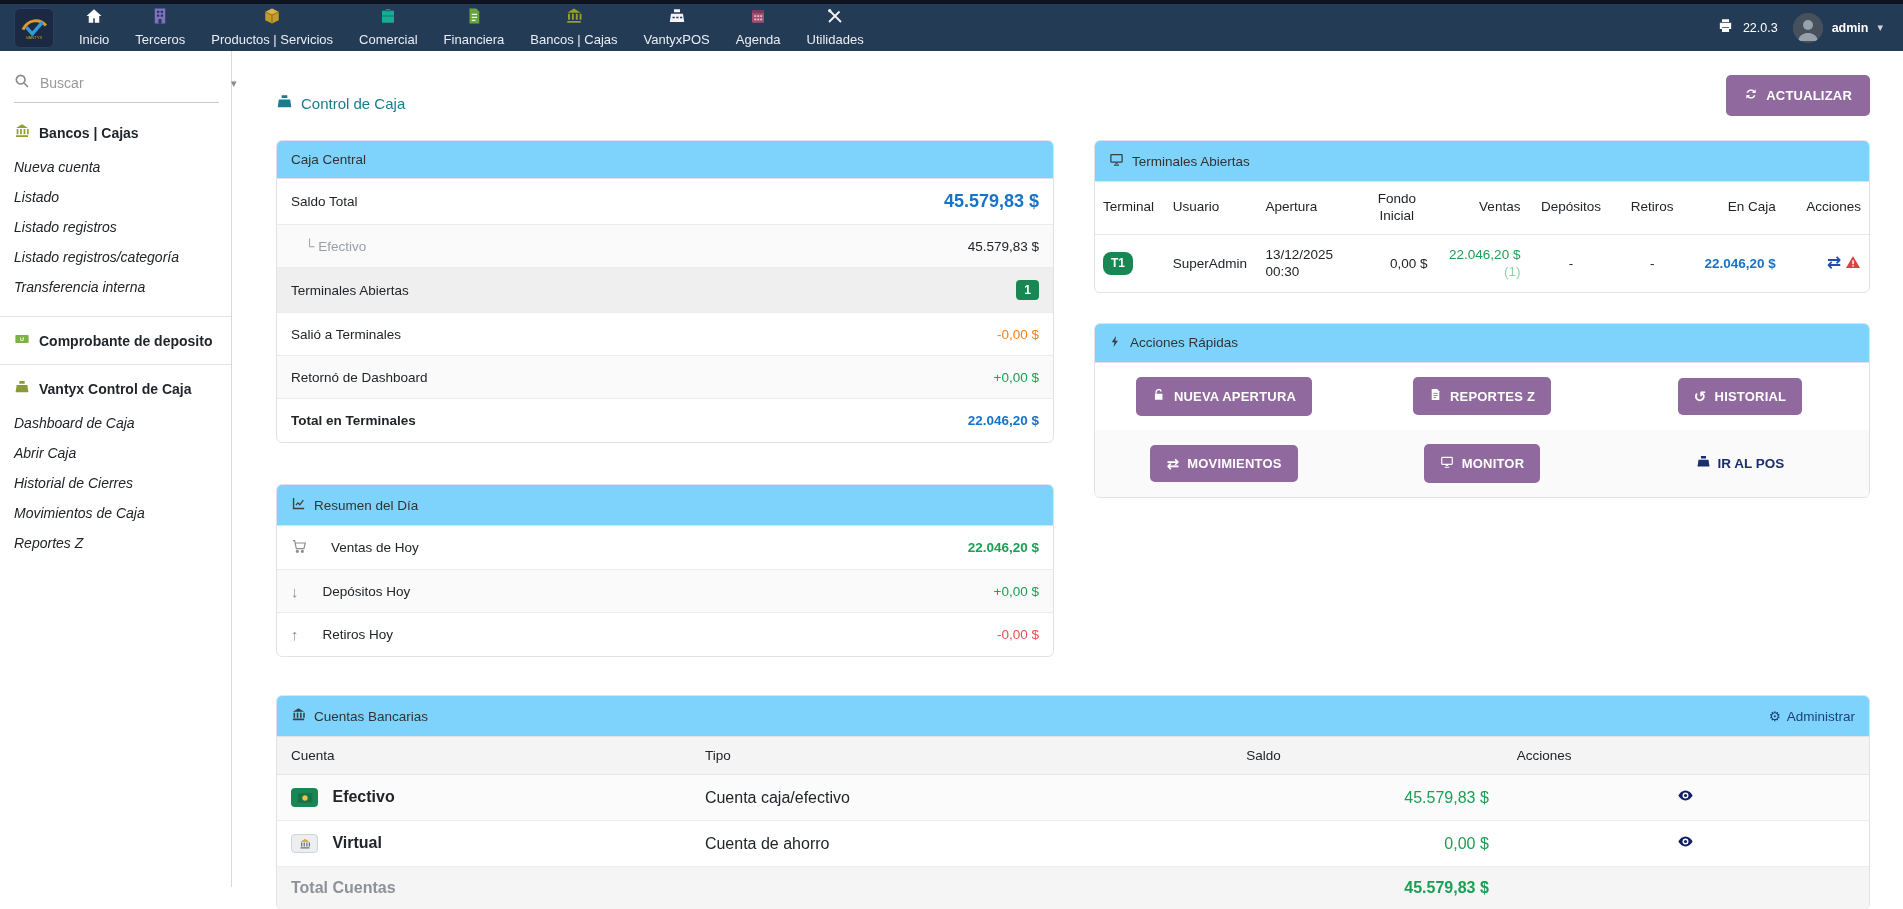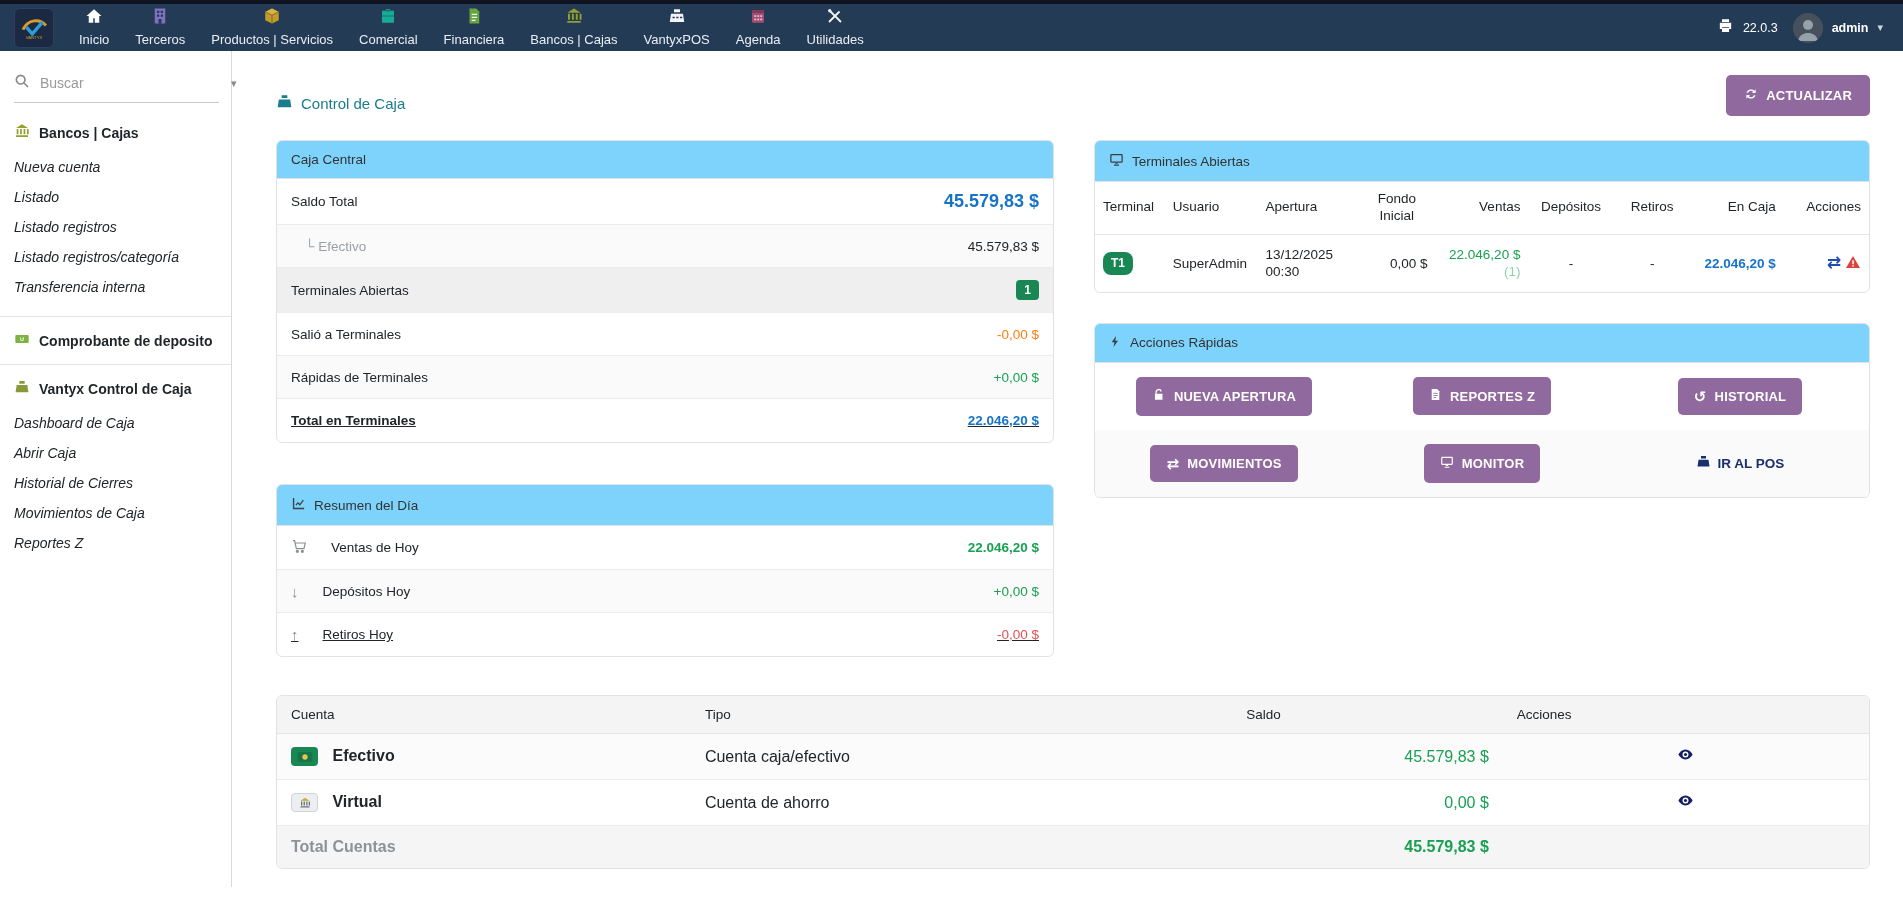--- a/index.html
+++ b/index.html
@@ -67,21 +67,21 @@
 
   .card { border:1px solid #e0e2e5; border-radius:6px; background:#fff; overflow:hidden; }
   .card-header {
     background:#7dd3fc; padding:11px 14px; font-size:13.5px; color:#333;
     border-bottom:1px solid #e0e2e5; display:flex; align-items:center; gap:8px;
   }
   .hdr-ic { color:#3a4045; }
 
   
   .row-line { display:flex; justify-content:space-between; align-items:center; padding:12px 14px; font-size:13.5px; border-bottom:1px solid #ececec; min-height:43px; }
-  .row-line:last-child { border-bottom:none;text-decoration:underline; }
+  .row-line:last-child { border-bottom:none; }
   .bg-alt { background:#fafafa; }
   .bg-sec { background:#efeff0; }
   .lbl-bold { font-weight:bold; }
   .lbl-dim { color:#9aa0a6; }
   .v-blue-lg { color:#1673c8; font-weight:bold; font-size:18px; }
   .v-plain { color:#212529; }
   .v-orange { color:#fd7e14; }
   .v-green { color:#1aa053; }
   .v-green-b { color:#1aa053; font-weight:bold; }
   .v-blue { color:#1673c8; font-weight:bold; }
@@ -338,21 +338,21 @@
           </div>
           <div class="row-line bg-sec">
             <span>Terminales Abiertas</span>
             <span class="badge-green">1</span>
           </div>
           <div class="row-line">
             <span>Salió a Terminales</span>
             <span class="v-orange">-0,00 $</span>
           </div>
           <div class="row-line bg-alt">
-            <span>Rápidas de Terminales</span>
+            <span>Retornó de Dashboard</span>
             <span class="v-green">+0,00 $</span>
           </div>
           <div class="row-line">
             <span class="lbl-bold">Total en Terminales</span>
             <span class="v-blue">22.046,20 $</span>
           </div>
         </section>
 
         <section class="card" style="margin-top:41px">
           <div class="card-header">
@@ -508,20 +508,31 @@
                     <path d="M8 3h8v4H8zM4 9h16l1.6 11H2.4zM6 13h3v2H6zm5 0h3v2h-3zm5 0h3v2h-3z"></path>
                   </svg></span>
               <span>IR AL POS</span>
             </a>
           </div>
         </section>
       </div>
     </div>
 
     <section class="card cuentas-card">
+      <div class="card-header">
+        <span class="ic hdr-ic">
+          <svg width="15" height="15" viewBox="0 0 24 24" fill="#3a4045">
+              <path d="M12 2 3 7.5h18zM4 9h2.6v8H4zm5.2 0h2.6v8H9.2zm5.2 0H17v8h-2.6zm5.2 0H22v8h-2.6zM3 18.5h18V21H3z"></path>
+            </svg></span>
+        <span>Cuentas Bancarias</span>
+        <a class="admin-link">
+          <span>⚙</span>
+          <span>Administrar</span>
+        </a>
+      </div>
       <table class="ctbl">
         <colgroup>
             <col style="width:26%">
             <col style="width:34%">
             <col style="width:17%">
             <col style="width:23%">
           </colgroup>
         <thead>
           <tr>
             <th>Cuenta</th>

